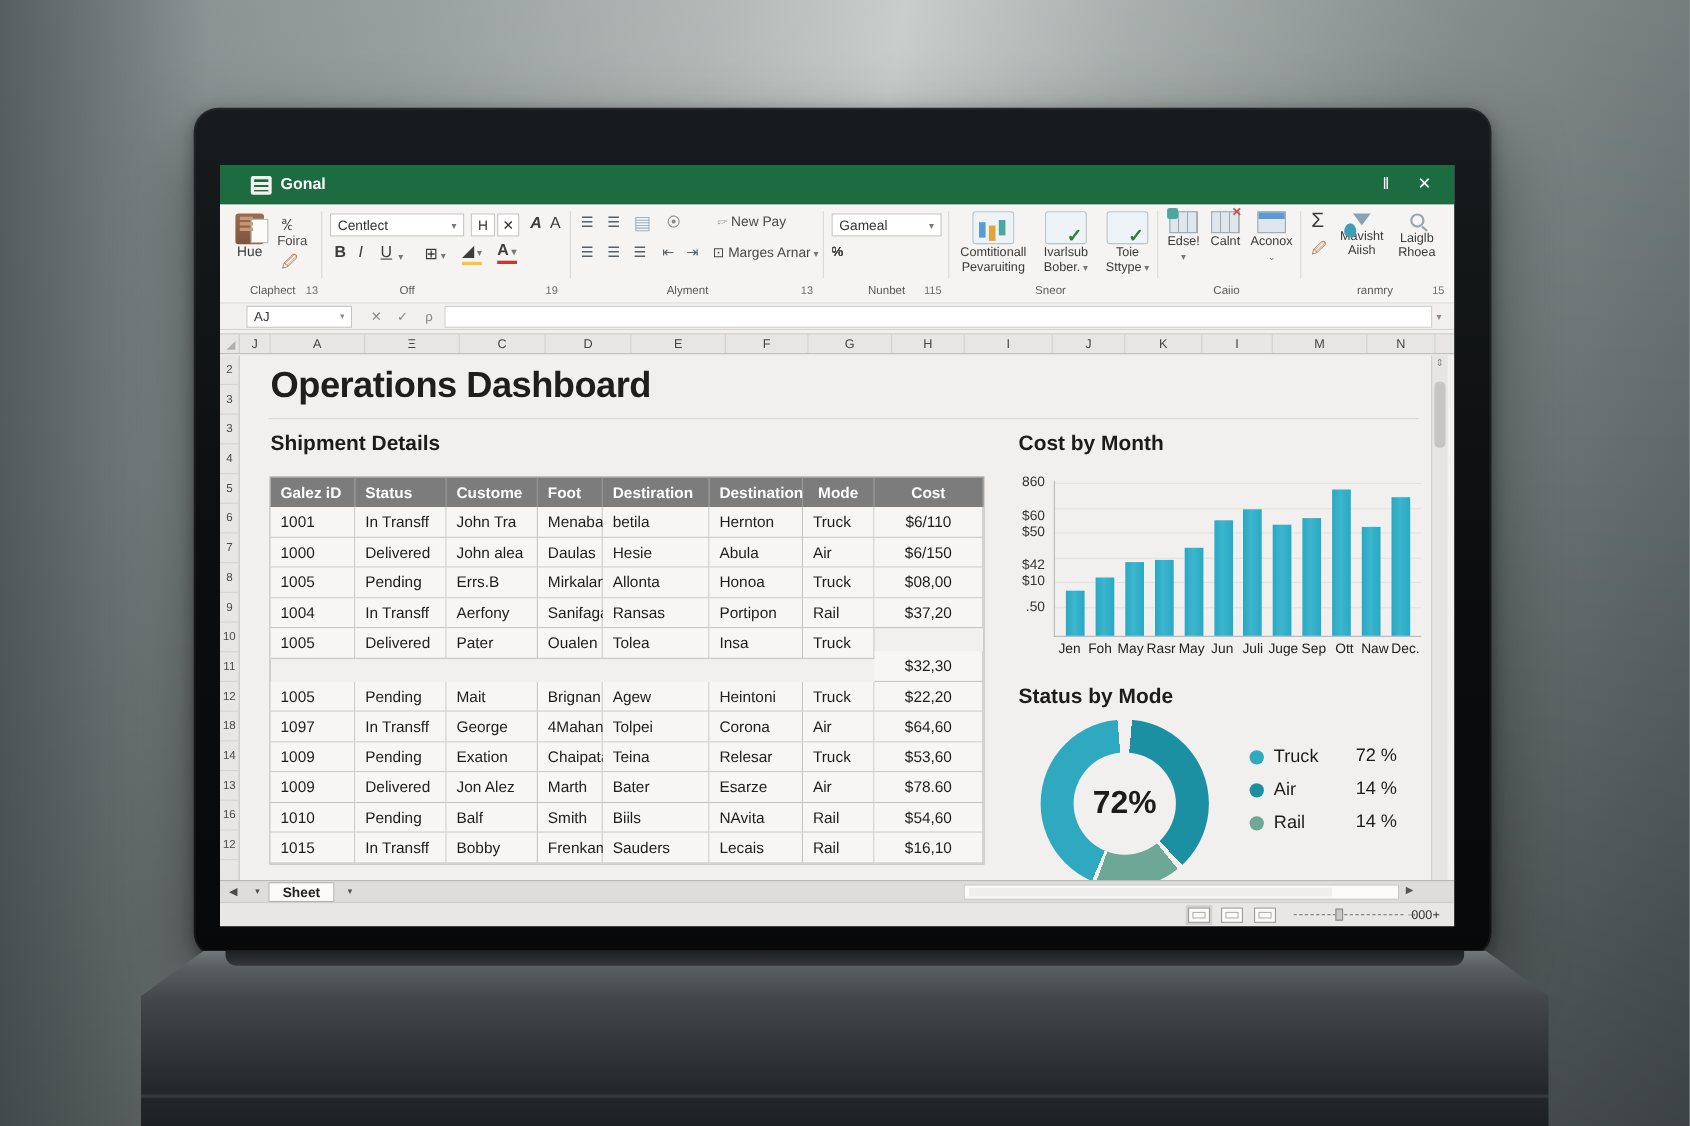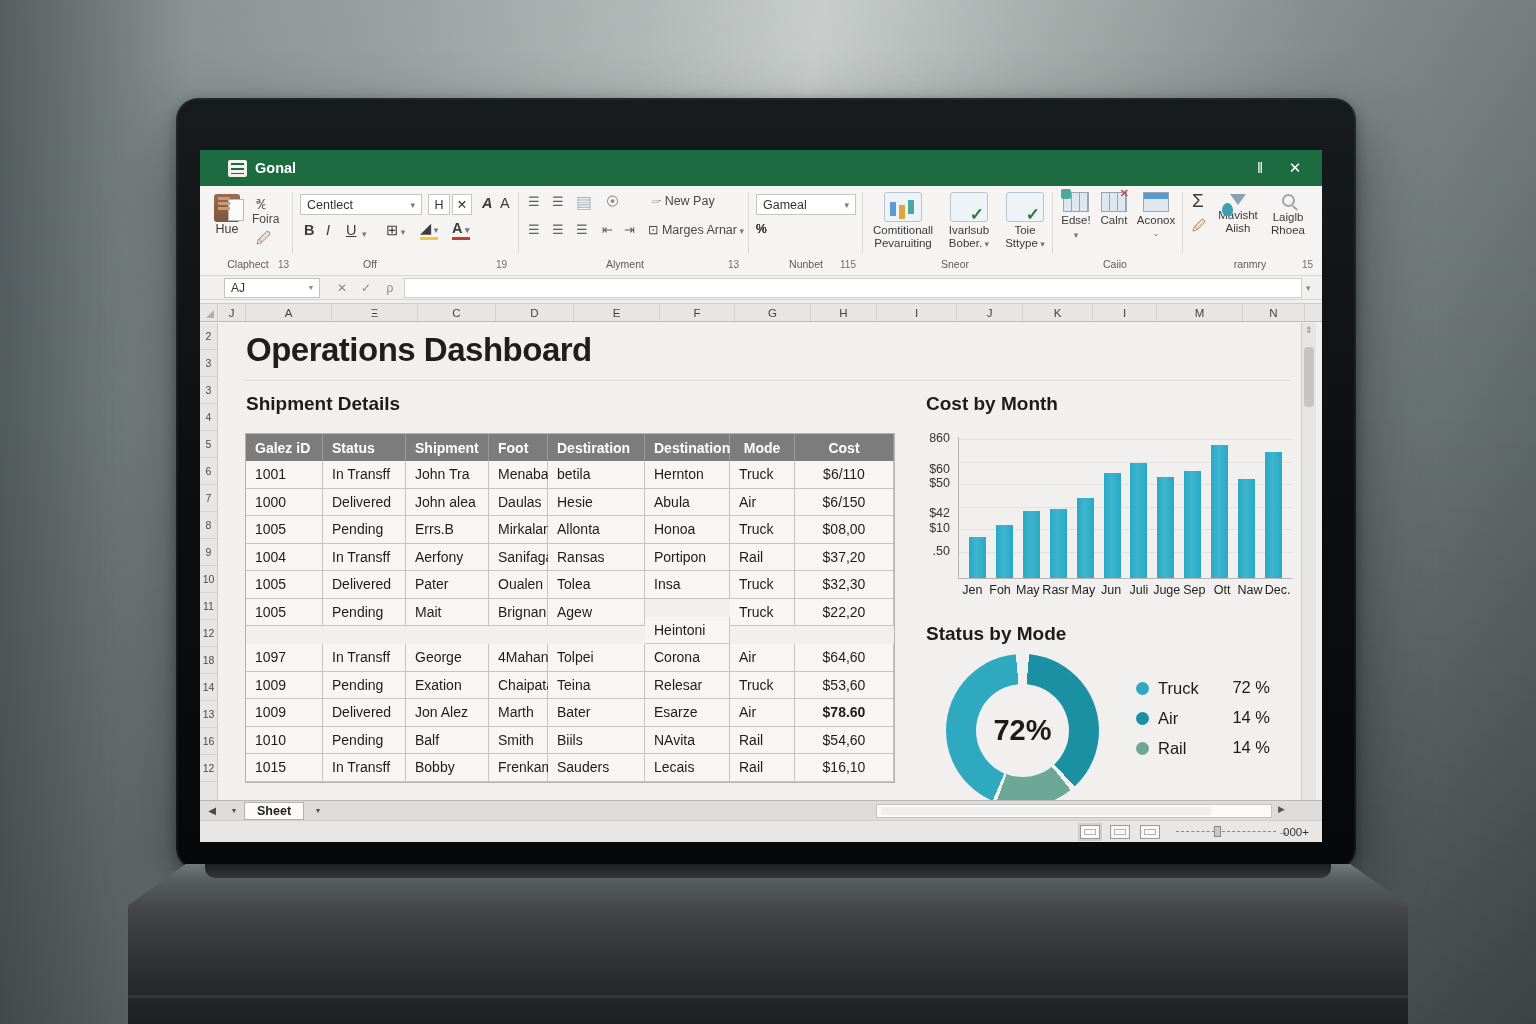--- a/index.html
+++ b/index.html
@@ -355,21 +355,21 @@
     </div>
 
     <div class="sheet-title">Operations Dashboard</div>
     <div class="titleline"></div>
     <div class="sec-title" style="left:46px; top:70px;">Shipment Details</div>
 
     <div class="stable" id="ship-table">
         <div class="trow">
           <div class="th" style="width: 77px;">Galez iD</div>
           <div class="th" style="width: 83px;">Status</div>
-          <div class="th" style="width: 83px;">Shipment</div>
+          <div class="th" style="width: 83px;">Custome</div>
           <div class="th" style="width: 59px;">Foot</div>
           <div class="th" style="width: 97px;">Destiration</div>
           <div class="th" style="width: 85px;">Destination</div>
           <div class="th cen" style="width: 65px;">Mode</div>
           <div class="th cen" style="width: 99px;">Cost</div>
         </div>
         <div class="trow">
           <div class="td" style="width: 77px;">1001</div>
           <div class="td" style="width: 83px;">In Transff</div>
           <div class="td" style="width: 83px;">John Tra</div>
@@ -410,29 +410,29 @@
           <div class="td cen" style="width: 99px;">$37,20</div>
         </div>
         <div class="trow">
           <div class="td" style="width: 77px;">1005</div>
           <div class="td" style="width: 83px;">Delivered</div>
           <div class="td" style="width: 83px;">Pater</div>
           <div class="td" style="width: 59px;">Oualen</div>
           <div class="td" style="width: 97px;">Tolea</div>
           <div class="td" style="width: 85px;">Insa</div>
           <div class="td" style="width: 65px;">Truck</div>
-          <div class="td cen" style="width: 99px;">$32,30</div>
+          <div class="td cen" style="width: 99px; margin-top: 21px;">$32,30</div>
         </div>
         <div class="trow">
           <div class="td" style="width: 77px;">1005</div>
           <div class="td" style="width: 83px;">Pending</div>
           <div class="td" style="width: 83px;">Mait</div>
           <div class="td" style="width: 59px;">Brignan</div>
           <div class="td" style="width: 97px;">Agew</div>
-          <div class="td" style="width: 85px; margin-top: 18px;">Heintoni</div>
+          <div class="td" style="width: 85px;">Heintoni</div>
           <div class="td" style="width: 65px;">Truck</div>
           <div class="td cen" style="width: 99px;">$22,20</div>
         </div>
         <div class="trow">
           <div class="td" style="width: 77px;">1097</div>
           <div class="td" style="width: 83px;">In Transff</div>
           <div class="td" style="width: 83px;">George</div>
           <div class="td" style="width: 59px;">4Mahania</div>
           <div class="td" style="width: 97px;">Tolpei</div>
           <div class="td" style="width: 85px;">Corona</div>
@@ -450,21 +450,21 @@
           <div class="td cen" style="width: 99px;">$53,60</div>
         </div>
         <div class="trow">
           <div class="td" style="width: 77px;">1009</div>
           <div class="td" style="width: 83px;">Delivered</div>
           <div class="td" style="width: 83px;">Jon Alez</div>
           <div class="td" style="width: 59px;">Marth</div>
           <div class="td" style="width: 97px;">Bater</div>
           <div class="td" style="width: 85px;">Esarze</div>
           <div class="td" style="width: 65px;">Air</div>
-          <div class="td cen" style="width: 99px; font-weight: bold;">$78.60</div>
+          <div class="td cen" style="width: 99px;">$78.60</div>
         </div>
         <div class="trow">
           <div class="td" style="width: 77px;">1010</div>
           <div class="td" style="width: 83px;">Pending</div>
           <div class="td" style="width: 83px;">Balf</div>
           <div class="td" style="width: 59px;">Smith</div>
           <div class="td" style="width: 97px;">Biils</div>
           <div class="td" style="width: 85px;">NAvita</div>
           <div class="td" style="width: 65px;">Rail</div>
           <div class="td cen" style="width: 99px;">$54,60</div>

